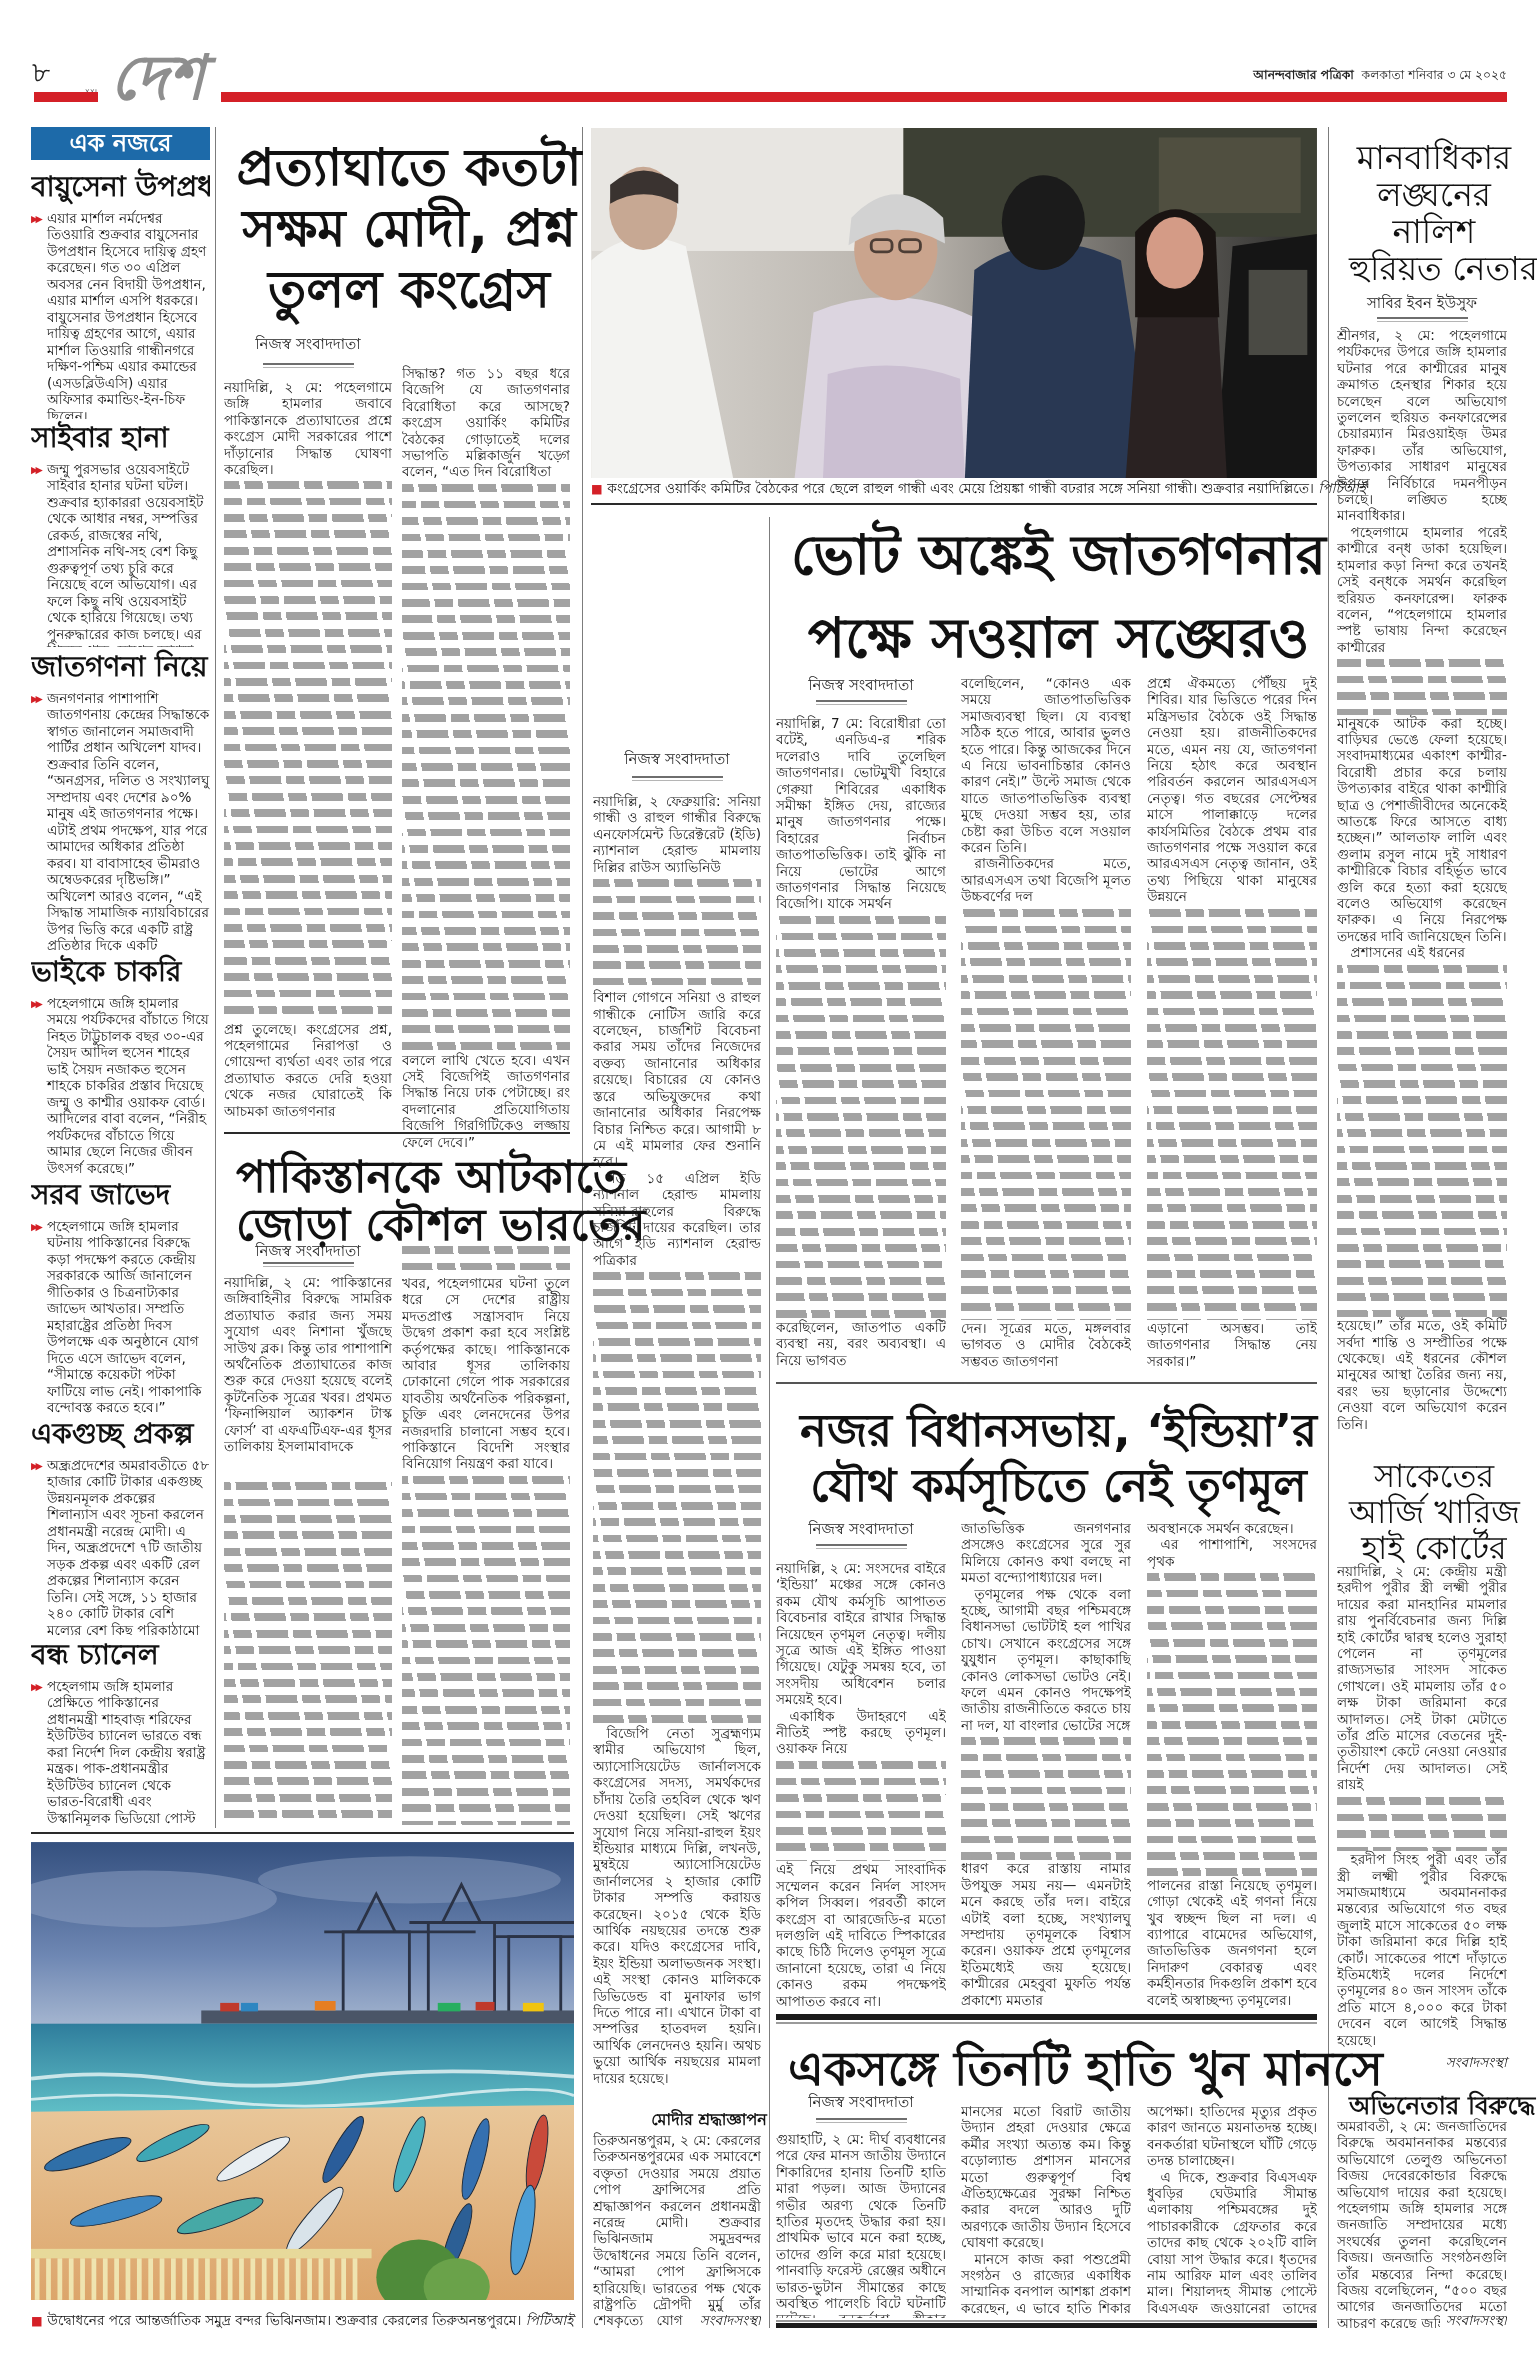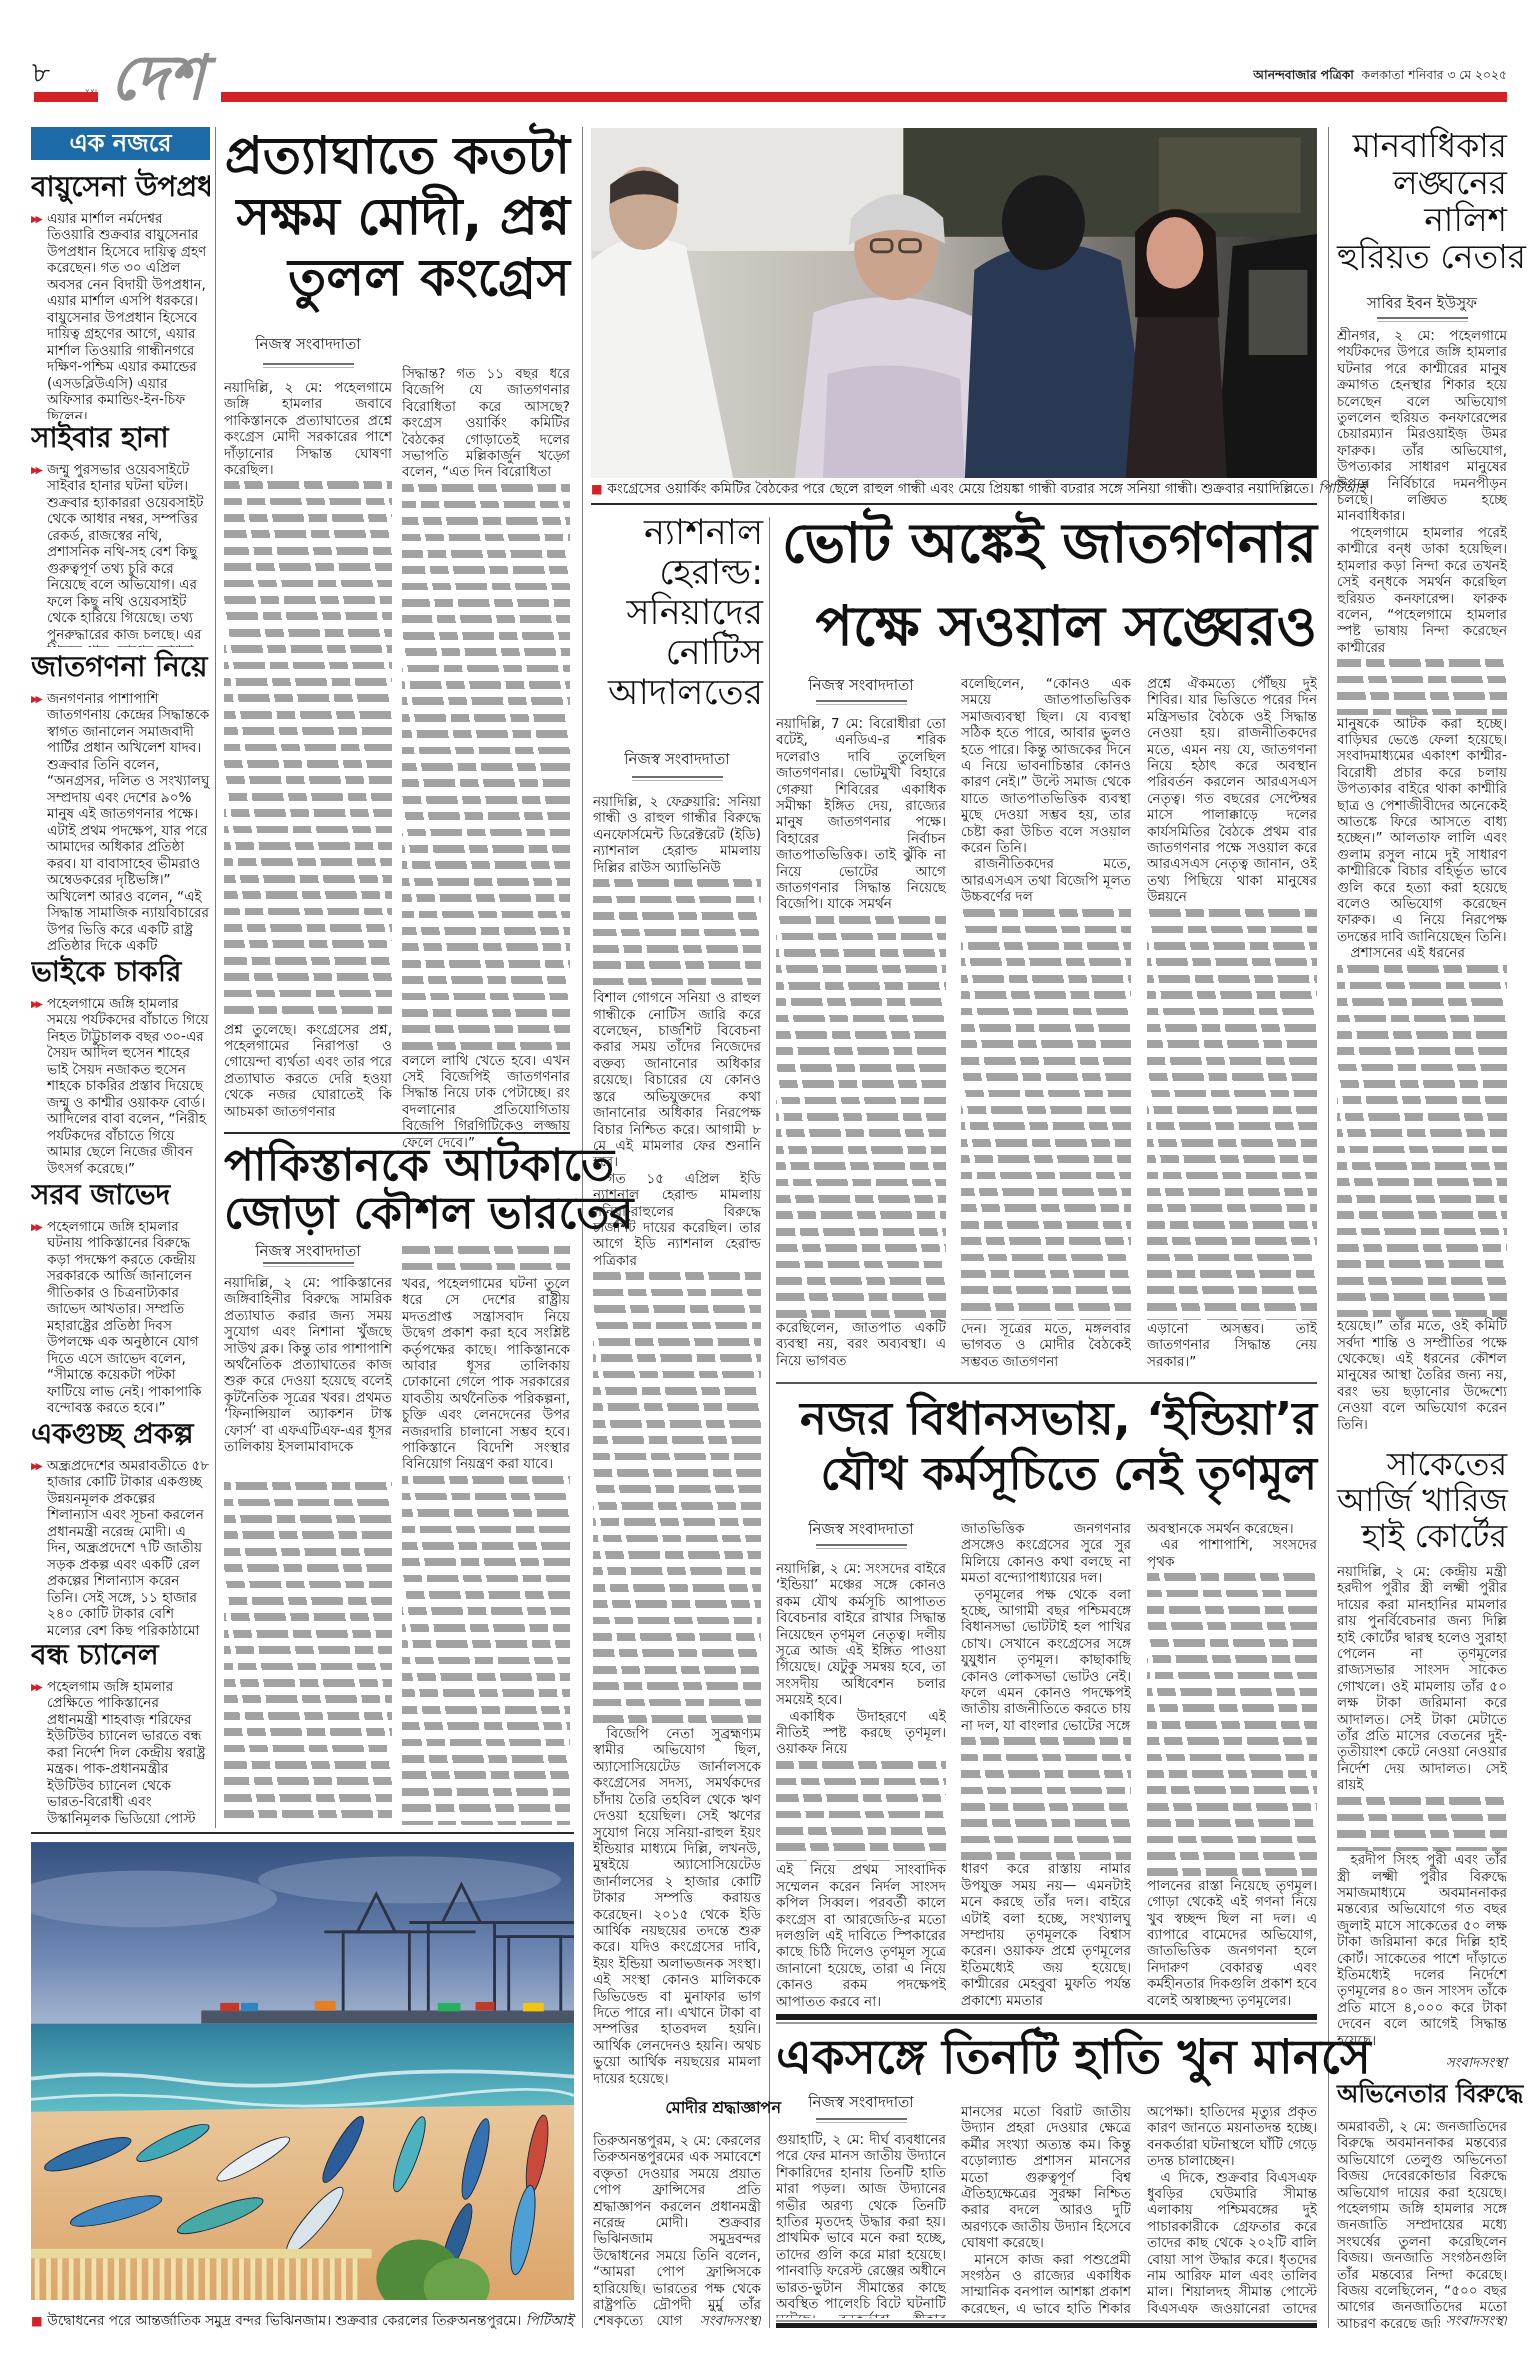--- a/index.html
+++ b/index.html
@@ -1,20 +1,20 @@
 <!DOCTYPE html>
 <html style="font-size:15px"><head>
 <meta charset="utf-8">
 <style>
 *{box-sizing:border-box;}
 html,body{margin:0;padding:0;background:#fff;}
 #page{position:relative;width:1538px;height:2378px;overflow:hidden;background:#fff;font-family:"DejaVu Sans",sans-serif;color:#161616;}
 .a{position:absolute;}
 .txt{margin:0;font-size:13.6px;line-height:16.4px;text-align:justify;white-space:pre-line;color:#1b1b1b;flex:0 0 auto;}
-.hl{margin:0;text-align:right;font-weight:bold;white-space:nowrap;color:#111;}
+.hl{margin:12px;text-align:center;font-weight:bold;white-space:nowrap;color:#111;}
 .hl span{display:block;}
 .hl-light{font-weight:normal;}
 .byline{font-size:15px;line-height:19px;text-align:center;color:#222;white-space:nowrap;}
 .byline-rule{height:4.7px;width:91px;border-top:2.8px solid #6e6e6e;border-bottom:0.9px solid #b5b5b5;}
 .vrule{position:absolute;width:0.9px;background:#7c7c7c;}
 .hrule{position:absolute;height:1.9px;background:#2a2a2a;}
 .col{position:absolute;display:flex;flex-direction:column;overflow:hidden;}
 .filler{flex:1 1 0;min-height:0;background-color:#a2a2a2;
  background-image:repeating-linear-gradient(to bottom,#fff 0px,#fff 4.3px,rgba(255,255,255,0) 4.3px,rgba(255,255,255,0) 12px,#fff 12px,#fff 16.4px),
  repeating-linear-gradient(82deg,rgba(255,255,255,0) 0px,rgba(255,255,255,0) 31px,#fff 31px,#fff 36px,rgba(255,255,255,0) 36px,rgba(255,255,255,0) 54px,#fff 54px,#fff 59px);}
@@ -252,27 +252,20 @@
    <path d="M565 370 L578 195 Q620 172 662 195 L672 370 Z" fill="#2a2222"></path>
    <path d="M575 110 Q618 62 660 110 L664 200 L575 200 Z" fill="#1a1412"></path>
    <ellipse cx="617" cy="132" rx="30" ry="38" fill="#d49b86"></ellipse>
   </svg>
  </div>
  <div class="a cap" style="left:591px;top:480px;">
   <span class="sq">■</span><span>কংগ্রেসের ওয়ার্কিং কমিটির বৈঠকের পরে ছেলে রাহুল গান্ধী এবং মেয়ে প্রিয়ঙ্কা গান্ধী বঢরার সঙ্গে সনিয়া গান্ধী। শুক্রবার নয়াদিল্লিতে।</span> <span class="credit">পিটিআই</span>
  </div>
  <div class="hrule" style="left:591px;top:503px;width:726px;"></div>
 
- <h2 class="hl hl-light a" style="left:591px;top:512px;width:172px;font-size:35px;line-height:40px;">
-  <span>ন্যাশনাল</span>
-  <span>হেরাল্ড:</span>
-  <span>সনিয়াদের</span>
-  <span>নোটিস</span>
-  <span>আদালতের</span>
- </h2>
  <div class="a byline" style="left:593px;top:750px;width:168px;">নিজস্ব সংবাদদাতা</div>
  <div class="a byline-rule" style="left:632px;top:776px;"></div>
  <div class="col" style="left:593px;top:793px;width:168px;height:1293px;">
   <p class="txt">নয়াদিল্লি, ২ ফেব্রুয়ারি: সনিয়া গান্ধী ও রাহুল গান্ধীর বিরুদ্ধে এনফোর্সমেন্ট ডিরেক্টরেট (ইডি) ন্যাশনাল হেরাল্ড মামলায় দিল্লির রাউস অ্যাভিনিউ</p>
   <div class="filler f1"></div>
   <p class="txt">বিশাল গোগনে সনিয়া ও রাহুল গান্ধীকে নোটিস জারি করে বলেছেন, চার্জশিট বিবেচনা করার সময় তাঁদের নিজেদের বক্তব্য জানানোর অধিকার রয়েছে। বিচারের যে কোনও স্তরে অভিযুক্তদের কথা জানানোর অধিকার নিরপেক্ষ বিচার নিশ্চিত করে। আগামী ৮ মে এই মামলার ফের শুনানি হবে।
  গত ১৫ এপ্রিল ইডি ন্যাশনাল হেরাল্ড মামলায় সনিয়া-রাহুলের বিরুদ্ধে চার্জশিট দায়ের করেছিল। তার আগে ইডি ন্যাশনাল হেরাল্ড পত্রিকার</p>
   <div class="filler f4"></div>
   <p class="txt"> বিজেপি নেতা সুব্রহ্মণ্যম স্বামীর অভিযোগ ছিল, অ্যাসোসিয়েটেড জার্নালসকে কংগ্রেসের সদস্য, সমর্থকদের চাঁদায় তৈরি তহবিল থেকে ঋণ দেওয়া হয়েছিল। সেই ঋণের সুযোগ নিয়ে সনিয়া-রাহুল ইয়ং ইন্ডিয়ার মাধ্যমে দিল্লি, লখনউ, মুম্বইয়ে অ্যাসোসিয়েটেড জার্নালসের ২ হাজার কোটি টাকার সম্পত্তি করায়ত্ত করেছেন। ২০১৫ থেকে ইডি আর্থিক নয়ছয়ের তদন্তে শুরু করে। যদিও কংগ্রেসের দাবি, ইয়ং ইন্ডিয়া অলাভজনক সংস্থা। এই সংস্থা কোনও মালিককে ডিভিডেন্ড বা মুনাফার ভাগ দিতে পারে না। এখানে টাকা বা সম্পত্তির হাতবদল হয়নি। আর্থিক লেনদেনও হয়নি। অথচ ভুয়ো আর্থিক নয়ছয়ের মামলা দায়ের হয়েছে।</p>
  </div>

